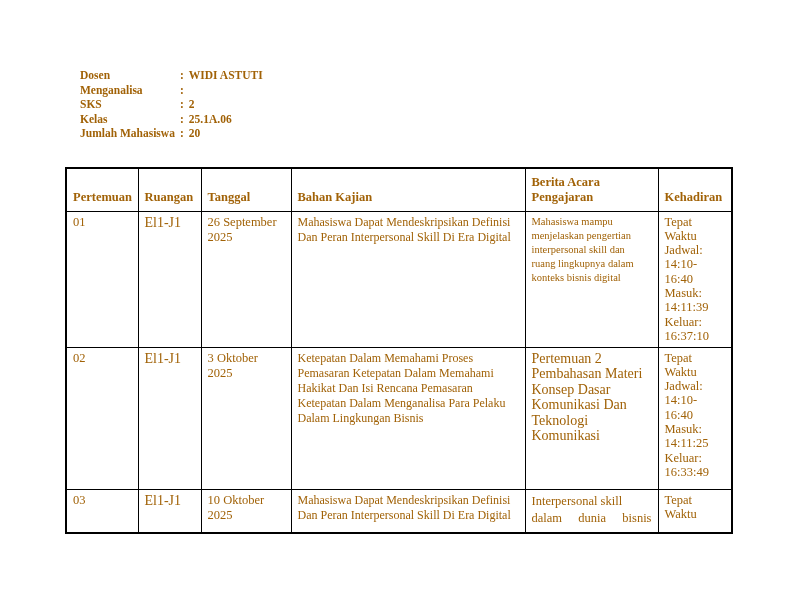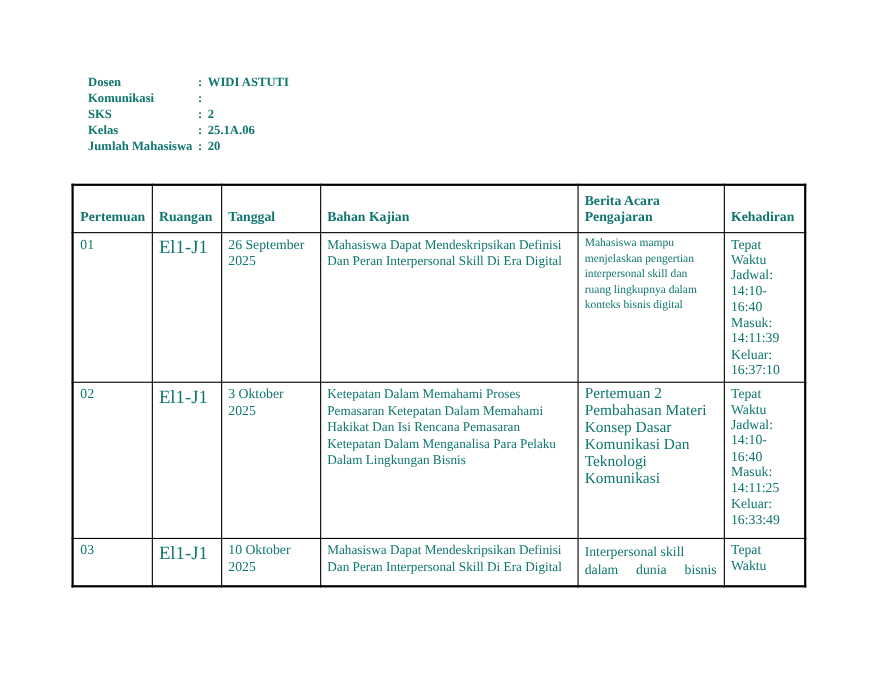--- a/index.html
+++ b/index.html
@@ -1,20 +1,20 @@
 <!DOCTYPE html>
 <html><head>
 <meta charset="utf-8">
 <style>
   html,body{margin:0;padding:0;background:#e8e8e8;}
   .page{
     position:relative;
     width:792px;height:612px;
     background:#ffffff;
-    color:#0f766e;
+    color:#a16207;
     font-family:"Liberation Serif", serif;
     overflow:hidden;
   }
   
   .info{
     position:absolute;left:80px;top:68px;
     font-size:11.5px;font-weight:bold;line-height:14.6px;
   }
   .info-row{display:flex;}
   .info-label{width:100px;flex:0 0 100px;white-space:nowrap;}
@@ -41,42 +41,42 @@
     font-size:12.5px;
     line-height:15px;
     padding-bottom:6px;
     height:43px;
     box-sizing:border-box;
   }
   tr.row-1{height:136px;}
   tr.row-2{height:142px;padding-left:14px;}
   tr.row-3{height:44px;}
   .c-pert{font-weight:bold;font-size:12.5px;}
-  .c-ruang{font-size:17px;}
+  .c-ruang{font-size:14px;}
   .c-tgl{font-size:12.5px;line-height:15.5px;white-space:pre-line;}
   .c-bahan{font-size:12px;line-height:15px;}
   .c-kehadiran{font-size:12.5px;line-height:14.3px;white-space:pre-line;}
   .c-berita-sm{font-weight:bold;font-size:10.5px;line-height:14px;white-space:pre-line;}
   .c-berita-md{font-size:14px;line-height:15.5px;white-space:pre-line;}
   .c-berita-just{font-size:12.5px;line-height:17px;padding-top:6px;
                  text-align:justify;text-align-last:justify;}
 </style>
 </head>
 <body>
 
 <div class="page">
 
   <div class="info">
     <div class="info-row">
       <span class="info-label">Dosen</span>
       <span class="info-sep">:</span>
       <span class="info-value">WIDI ASTUTI</span>
     </div>
     <div class="info-row">
-      <span class="info-label">Komunikasi</span>
+      <span class="info-label">Menganalisa</span>
       <span class="info-sep">:</span>
     </div>
     <div class="info-row">
       <span class="info-label">SKS</span>
       <span class="info-sep">:</span>
       <span class="info-value">2</span>
     </div>
     <div class="info-row">
       <span class="info-label">Kelas</span>
       <span class="info-sep">:</span>

